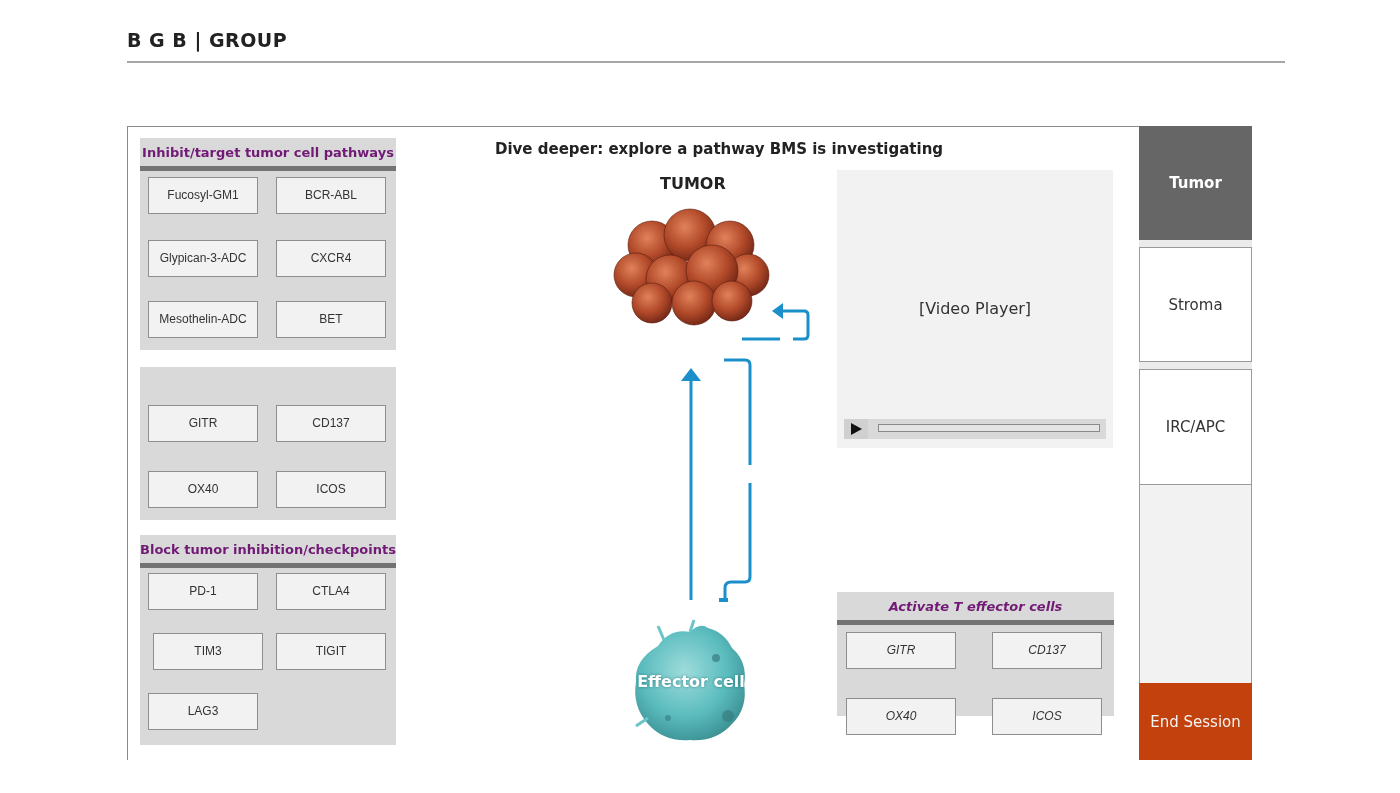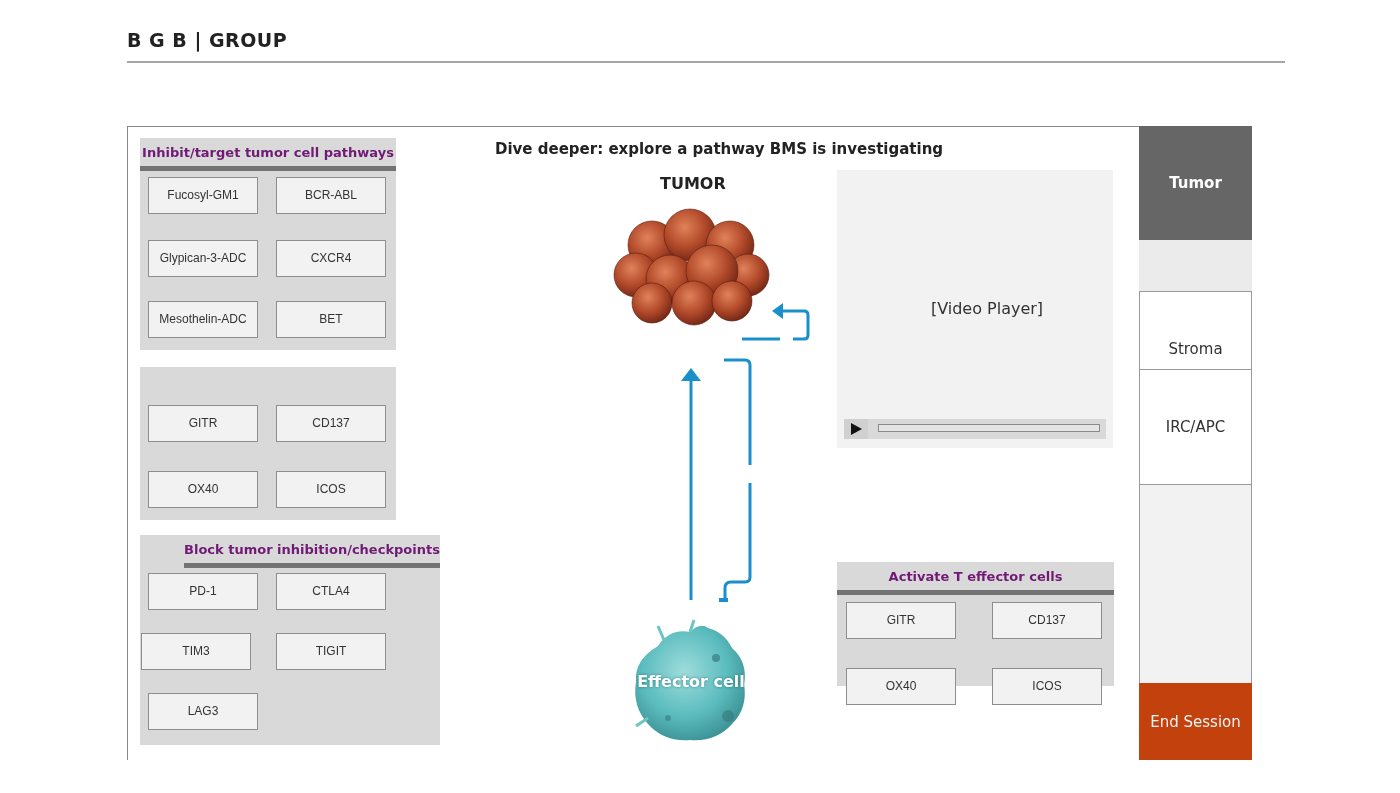--- a/index.html
+++ b/index.html
@@ -45,21 +45,21 @@
     position:absolute; left:628px; top:672px; width:126px; text-align:center;
     color:#fff; font-weight:bold; font-size:16px; font-family:"DejaVu Sans", sans-serif;
     text-shadow:0 0 3px rgba(0,80,90,0.6);
   }
   .arrows { position:absolute; left:0; top:0; width:1400px; height:793px; pointer-events:none; }
 
   .video {
     position:absolute; left:837px; top:170px; width:276px; height:278px; background:#f2f2f2;
   }
   .video-label {
-    position:absolute; left:12px; top:129px; width:100%; text-align:center; font-size:16px; color:#333;
+    position:absolute; left:0; top:129px; width:100%; text-align:center; font-size:16px; color:#333;
     font-family:"DejaVu Sans", sans-serif;
   }
   .video-controls {
     position:absolute; left:7px; top:249px; width:262px; height:20px; background:#d9d9d9;
   }
   .play-btn { position:absolute; left:0; top:0; width:24px; height:20px; background:#d0d0d0; cursor:pointer; }
   .play-btn:after {
     content:""; position:absolute; left:7px; top:4px; border-left:11px solid #111;
     border-top:6px solid transparent; border-bottom:6px solid transparent;
   }
@@ -97,25 +97,25 @@
   <div class="pbtn" style="left:136px;top:163px;">BET</div>
 </div>
 
 <div class="panel" style="left:140px;top:367px;width:256px;height:153px;">
   <div class="pbtn" style="left:8px;top:38px;">GITR</div>
   <div class="pbtn" style="left:136px;top:38px;">CD137</div>
   <div class="pbtn" style="left:8px;top:104px;">OX40</div>
   <div class="pbtn" style="left:136px;top:104px;">ICOS</div>
 </div>
 
-<div class="panel" style="left:140px;top:535px;width:256px;height:210px;padding-left:44px;">
+<div class="panel" style="left:140px;top:535px;width:256px;height:210px;">
   <div class="panel-title">Block tumor inhibition/checkpoints</div>
   <div class="pbtn" style="left:8px;top:38px;">PD-1</div>
   <div class="pbtn" style="left:136px;top:38px;">CTLA4</div>
-  <div class="pbtn" style="left:1px;top:98px;">TIM3</div>
+  <div class="pbtn" style="left:13px;top:98px;">TIM3</div>
   <div class="pbtn" style="left:136px;top:98px;">TIGIT</div>
   <div class="pbtn" style="left:8px;top:158px;">LAG3</div>
 </div>
 
 <div class="heading">Dive deeper: explore a pathway BMS is investigating</div>
 <div class="tumor-label">TUMOR</div>
 
 <svg class="tumor-img" viewBox="0 0 158 122">
   <defs>
     <radialGradient id="tg" cx="40%" cy="35%" r="70%">
@@ -173,33 +173,33 @@
 <div class="effector-label">Effector cell</div>
 
 <div class="video">
   <div class="video-label">[Video Player]</div>
   <div class="video-controls">
     <div class="play-btn"></div>
     <div class="seek-bar"></div>
   </div>
 </div>
 
-<div class="panel" style="left:837px;top:562px;width:277px;height:124px;">
+<div class="panel" style="left:837px;top:592px;width:277px;height:124px;font-style:italic;">
   <div class="panel-title">Activate T effector cells</div>
   <div class="pbtn" style="left:9px;top:40px;">GITR</div>
   <div class="pbtn" style="left:155px;top:40px;">CD137</div>
   <div class="pbtn" style="left:9px;top:106px;">OX40</div>
   <div class="pbtn" style="left:155px;top:106px;">ICOS</div>
 </div>
 
 <div class="side">
   <div class="tab tab-active" style="top:0;height:114px;">
     <span>Tumor</span>
   </div>
-  <div class="tab tab-normal" style="top:121px;height:115px;margin-top:44px;">
+  <div class="tab tab-normal" style="top:121px;height:115px;">
     <span>Stroma</span>
   </div>
   <div class="tab tab-normal" style="top:243px;height:116px;">
     <span>IRC/APC</span>
   </div>
   <div class="tab tab-empty" style="top:358px;height:199px;"></div>
   <div class="tab tab-end" style="top:557px;height:77px;">
     <span>End Session</span>
   </div>
 </div>

